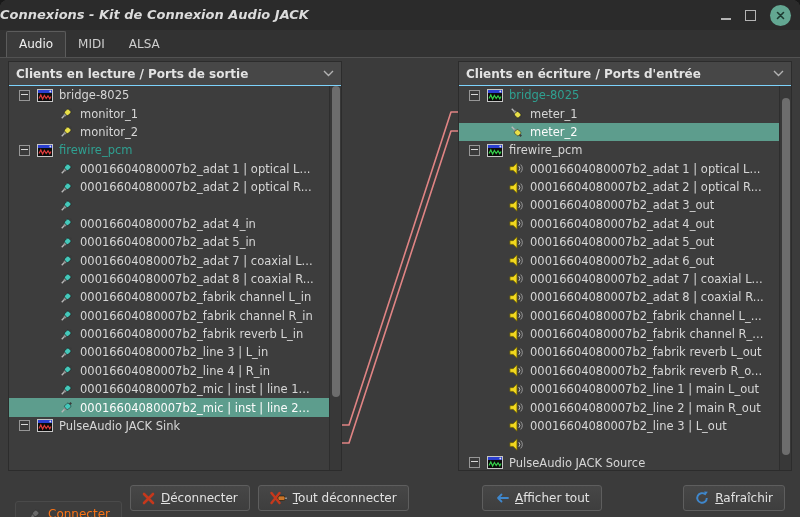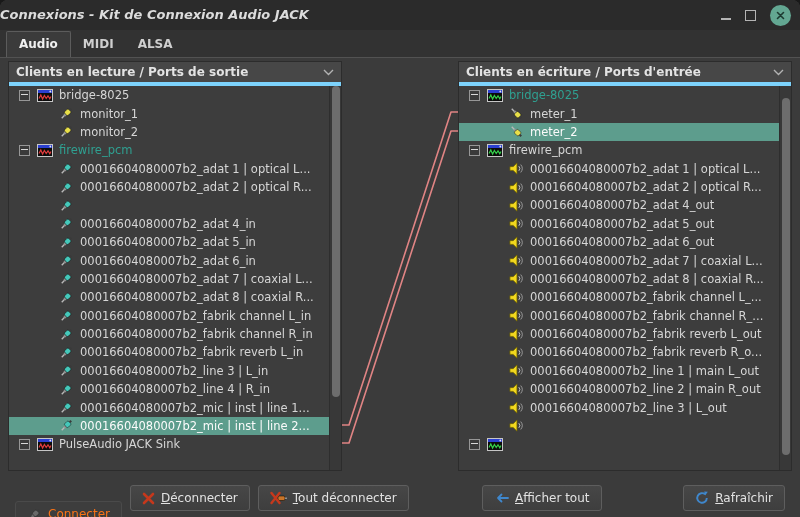--- a/index.html
+++ b/index.html
@@ -8,28 +8,28 @@
   
   .titlebar{height:30px;background:#2b2b2b;position:relative;}
   .title{line-height:30px;text-align:left;color:#dcdcdc;font-weight:bold;font-size:13px;font-style:italic;}
   .win-controls{position:absolute;right:9px;top:0;height:30px;display:flex;align-items:center;gap:14px;}
   .wc{display:flex;align-items:center;justify-content:center;cursor:default;}
   .min-glyph{width:10px;height:2px;background:#b4b4b4;margin-top:7px;}
   .max-glyph{width:9px;height:9px;border:1px solid #b4b4b4;}
   .close-btn{width:21px;height:21px;border-radius:50%;background:#63a792;}
   
   .tabbar{height:27px;background:#323232;display:flex;align-items:flex-end;padding-left:6px;}
-  .tab{padding:5px 12px 6px;color:#cfcfcf;font-size:12px;font-weight:bold;}
+  .tab{padding:5px 12px 6px;color:#cfcfcf;font-size:12px;}
   .tab.active{background:#3b3b3b;border:1px solid #5c5c5c;border-bottom:none;border-radius:2px 2px 0 0;
     margin-bottom:-1px;padding-bottom:7px;color:#f0f0f0;}
   
   .content{position:absolute;top:57px;left:0;right:0;bottom:39px;background:#3b3b3b;border-top:1px solid #525252;}
   .panel{position:absolute;top:3px;width:334px;height:410px;background:#3d3d3d;border:1px solid #2c2c2c;box-sizing:border-box;}
   .panel.left{left:8px;}  .panel.right{left:458px;}
-  .panel-header{position:absolute;top:0;left:0;right:0;height:24px;background:#474747;border-bottom:4px solid #7dd3fc;
+  .panel-header{position:absolute;top:0;left:0;right:0;height:24px;background:#474747;border-bottom:1px solid #7dd3fc;
     display:flex;align-items:center;padding:0 7px;box-sizing:border-box;color:#e3e3e3;font-weight:bold;font-size:12px;}
   .chev{margin-left:auto;}
   .tree{position:absolute;top:24px;left:0;right:12px;bottom:0;overflow:hidden;}
   .row{display:flex;align-items:center;height:18.38px;font-weight:normal;font-size:11.5px;color:#d6d6d6;
     white-space:nowrap;overflow:hidden;}
   .row.port{padding-left:50px;}
   .row.client{padding-left:10px;}
   .row.selected{background:#5d9d8d;color:#fbfbfb;}
   .row.teal{color:#2fa091;}
   .expander{width:9px;height:9px;border:1px solid #979797;background:#3a3a3a;position:relative;flex:none;margin-right:7px;}
@@ -207,33 +207,20 @@
             <span class="ricon">
               <svg width="15" height="15" viewBox="0 0 16 16">
                 <g transform="rotate(-45 8 8)">
                   <line x1="0.8" y1="8" x2="5.2" y2="8" stroke="#b9b9b9" stroke-width="1.5"></line>
                   <rect x="5" y="6.5" width="1.9" height="3" fill="#8f8f8f"></rect>
                   <rect x="6.8" y="5.3" width="6" height="5.4" rx="1.5" fill="#45c8ba" stroke="rgba(0,0,0,0.55)" stroke-width="0.8"></rect>
                   <rect x="12.7" y="6.9" width="2.4" height="2.2" fill="#3a3a3a"></rect>
                 </g>
               </svg>
             </span>
-            <span class="rlabel">00016604080007b2_adat 6_in</span>
-          </div>
-          <div class="row port">
-            <span class="ricon">
-              <svg width="15" height="15" viewBox="0 0 16 16">
-                <g transform="rotate(-45 8 8)">
-                  <line x1="0.8" y1="8" x2="5.2" y2="8" stroke="#b9b9b9" stroke-width="1.5"></line>
-                  <rect x="5" y="6.5" width="1.9" height="3" fill="#8f8f8f"></rect>
-                  <rect x="6.8" y="5.3" width="6" height="5.4" rx="1.5" fill="#45c8ba" stroke="rgba(0,0,0,0.55)" stroke-width="0.8"></rect>
-                  <rect x="12.7" y="6.9" width="2.4" height="2.2" fill="#3a3a3a"></rect>
-                </g>
-              </svg>
-            </span>
             <span class="rlabel">00016604080007b2_adat 7 | coaxial L...</span>
           </div>
           <div class="row port">
             <span class="ricon">
               <svg width="15" height="15" viewBox="0 0 16 16">
                 <g transform="rotate(-45 8 8)">
                   <line x1="0.8" y1="8" x2="5.2" y2="8" stroke="#b9b9b9" stroke-width="1.5"></line>
                   <rect x="5" y="6.5" width="1.9" height="3" fill="#8f8f8f"></rect>
                   <rect x="6.8" y="5.3" width="6" height="5.4" rx="1.5" fill="#45c8ba" stroke="rgba(0,0,0,0.55)" stroke-width="0.8"></rect>
                   <rect x="12.7" y="6.9" width="2.4" height="2.2" fill="#3a3a3a"></rect>
@@ -435,20 +422,30 @@
             <span class="rlabel">00016604080007b2_adat 2 | optical R...</span>
           </div>
           <div class="row port">
             <span class="ricon">
               <svg width="15" height="15" viewBox="0 0 16 16">
                 <polygon points="1,6 4.5,6 8.5,2 8.5,14 4.5,10 1,10" fill="#f2d81e" stroke="#6e6100" stroke-width="0.8"></polygon>
                 <path d="M10.5 5.5 q2.2 2.5 0 5" fill="none" stroke="#c9c9c9" stroke-width="1"></path>
                 <path d="M12.5 3.8 q3.4 4.2 0 8.4" fill="none" stroke="#9f9f9f" stroke-width="1"></path>
               </svg>
             </span>
+            <span class="rlabel">00016604080007b2_adat 3_out</span>
+          </div>
+          <div class="row port">
+            <span class="ricon">
+              <svg width="15" height="15" viewBox="0 0 16 16">
+                <polygon points="1,6 4.5,6 8.5,2 8.5,14 4.5,10 1,10" fill="#f2d81e" stroke="#6e6100" stroke-width="0.8"></polygon>
+                <path d="M10.5 5.5 q2.2 2.5 0 5" fill="none" stroke="#c9c9c9" stroke-width="1"></path>
+                <path d="M12.5 3.8 q3.4 4.2 0 8.4" fill="none" stroke="#9f9f9f" stroke-width="1"></path>
+              </svg>
+            </span>
             <span class="rlabel">00016604080007b2_adat 4_out</span>
           </div>
           <div class="row port">
             <span class="ricon">
               <svg width="15" height="15" viewBox="0 0 16 16">
                 <polygon points="1,6 4.5,6 8.5,2 8.5,14 4.5,10 1,10" fill="#f2d81e" stroke="#6e6100" stroke-width="0.8"></polygon>
                 <path d="M10.5 5.5 q2.2 2.5 0 5" fill="none" stroke="#c9c9c9" stroke-width="1"></path>
                 <path d="M12.5 3.8 q3.4 4.2 0 8.4" fill="none" stroke="#9f9f9f" stroke-width="1"></path>
               </svg>
             </span>
@@ -566,20 +563,21 @@
           <div class="row client">
             <span class="expander"></span>
             <span class="ricon">
               <svg width="16" height="13" viewBox="0 0 16 13">
                 <rect x="0.5" y="0.5" width="15" height="12" fill="#0b0b0b" stroke="#c6c6c6"></rect>
                 <rect x="1" y="1" width="14" height="3" fill="#2b3fd0"></rect>
                 <circle cx="13.3" cy="2.5" r="0.9" fill="#e8e8e8"></circle>
                 <polyline points="2,9.5 3.8,6 5.6,10 7.4,6.5 9.2,9.5 11,6.8 12.8,9.8 14,7.5" fill="none" stroke="#35d04a" stroke-width="1.2"></polyline>
               </svg>
             </span>
+            <span class="rlabel">PulseAudio JACK Source</span>
           </div>
         </div>
       <div class="vscroll">
           <div class="vthumb" id="right-thumb" style="top: 3%; height: 93%;"></div>
         </div>
     </div>
 
   </div>
 
   <div class="buttonbar">

